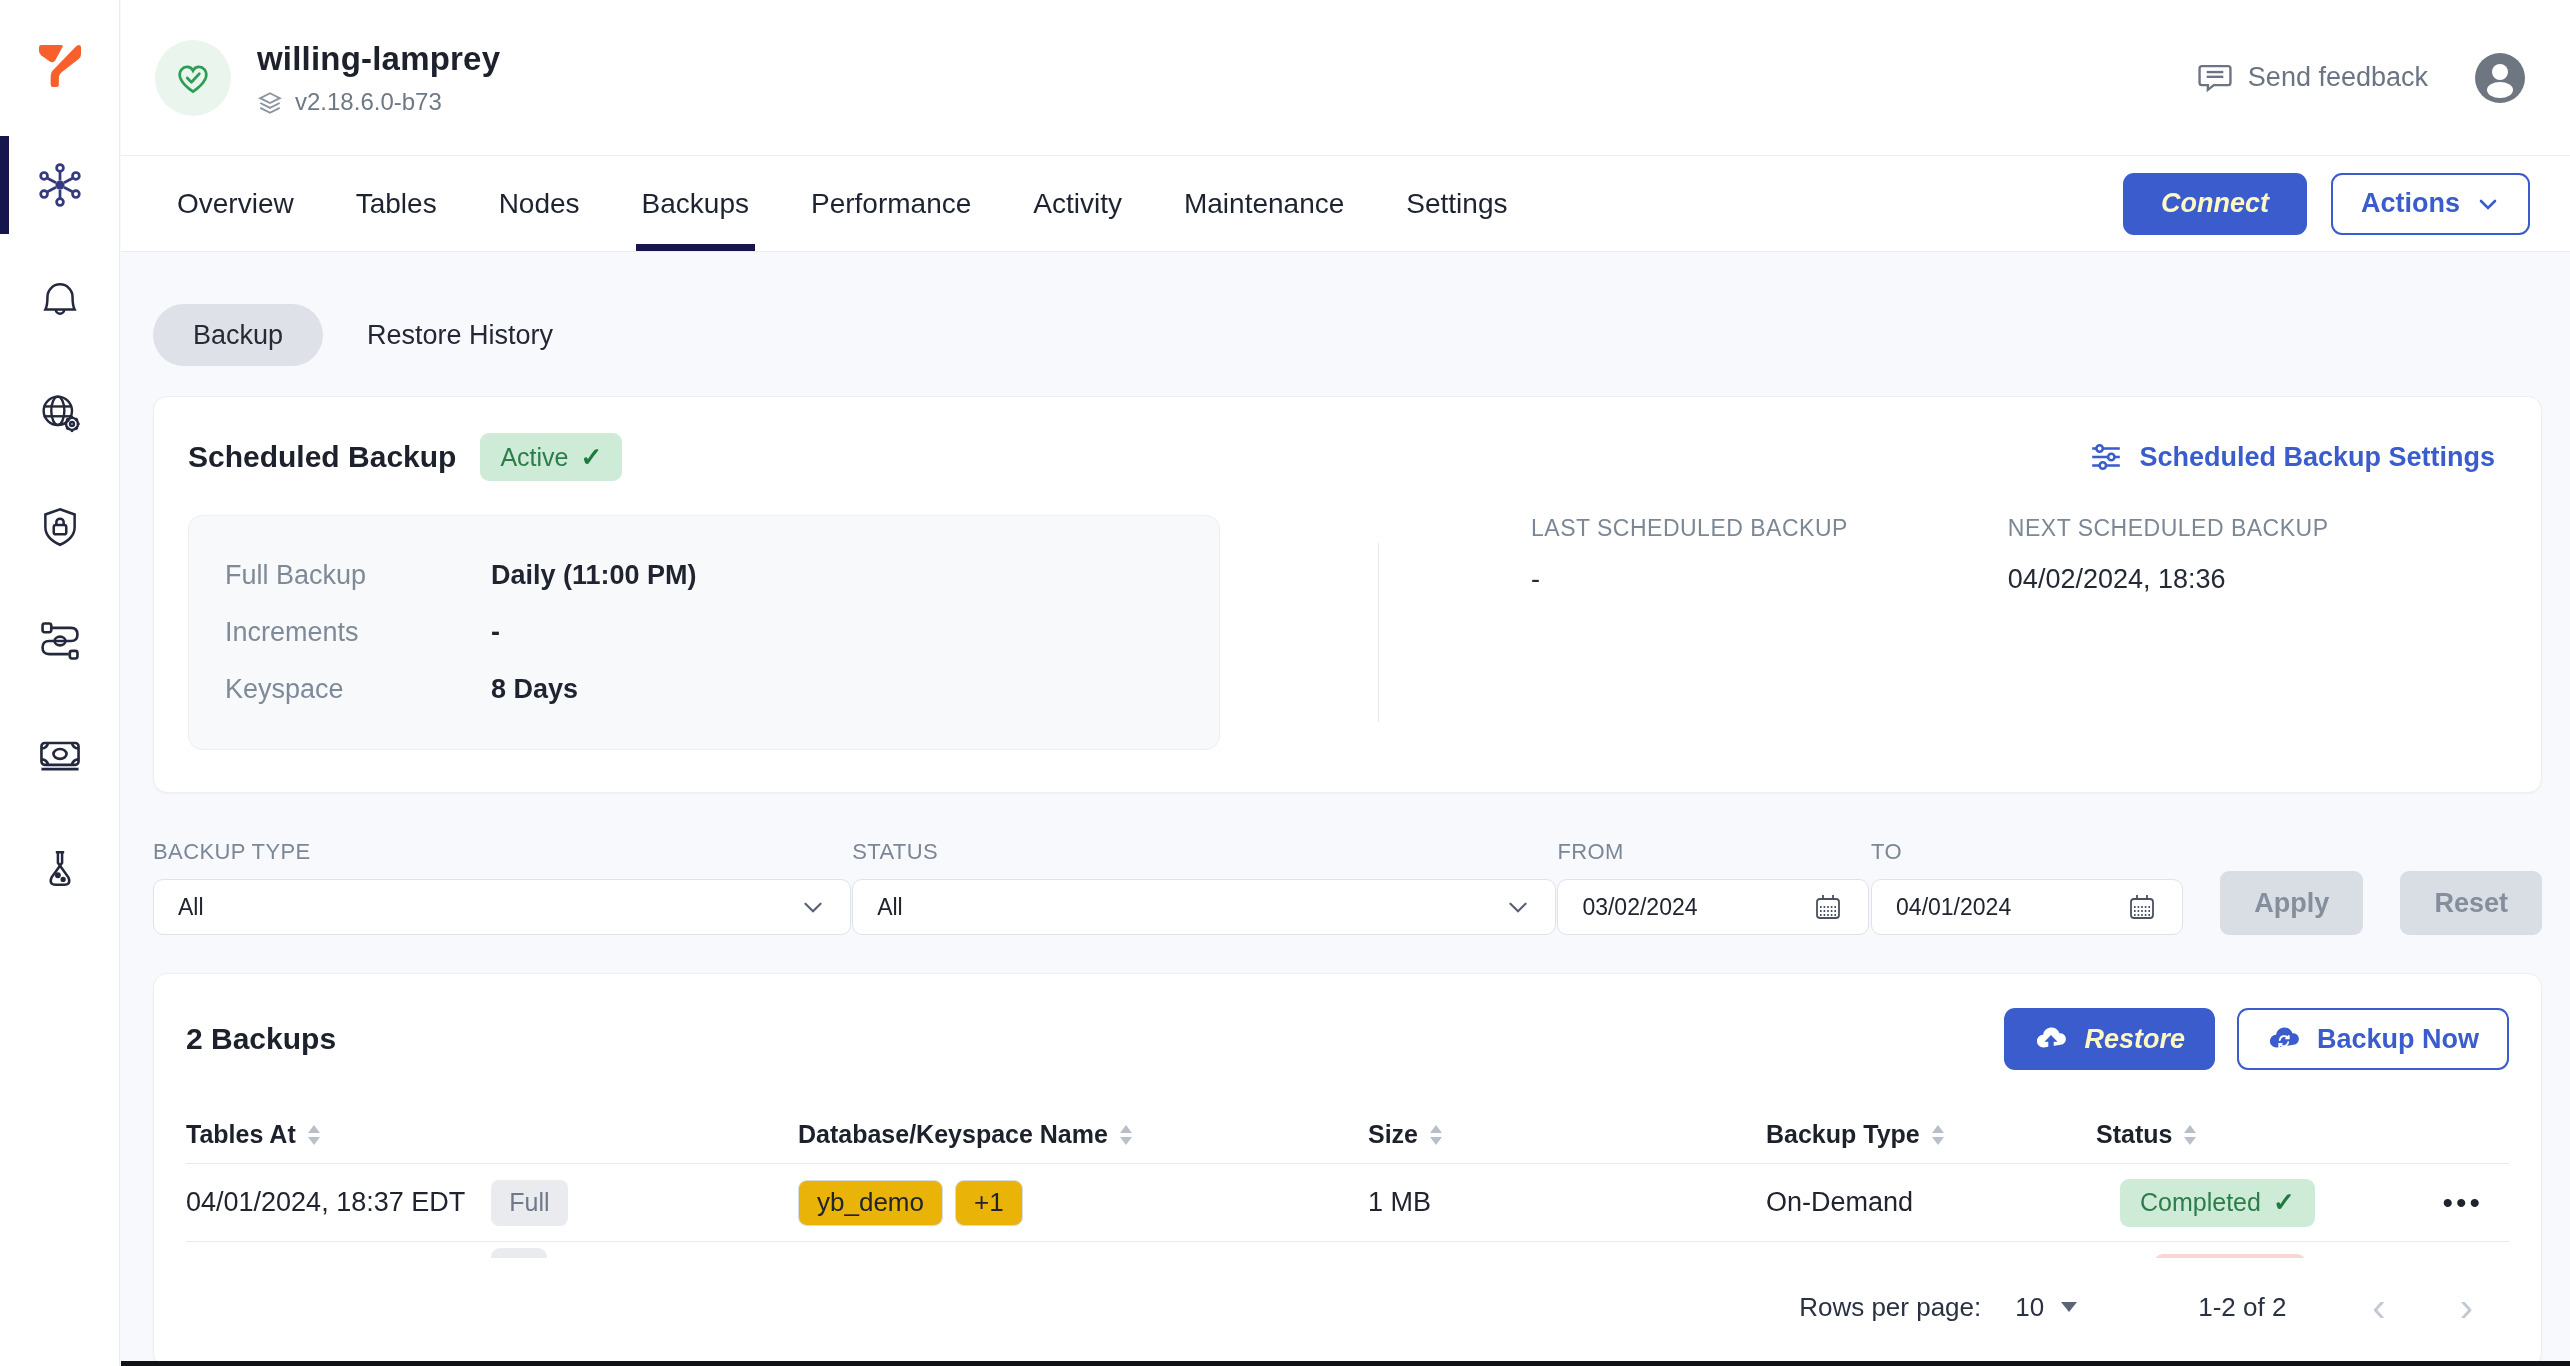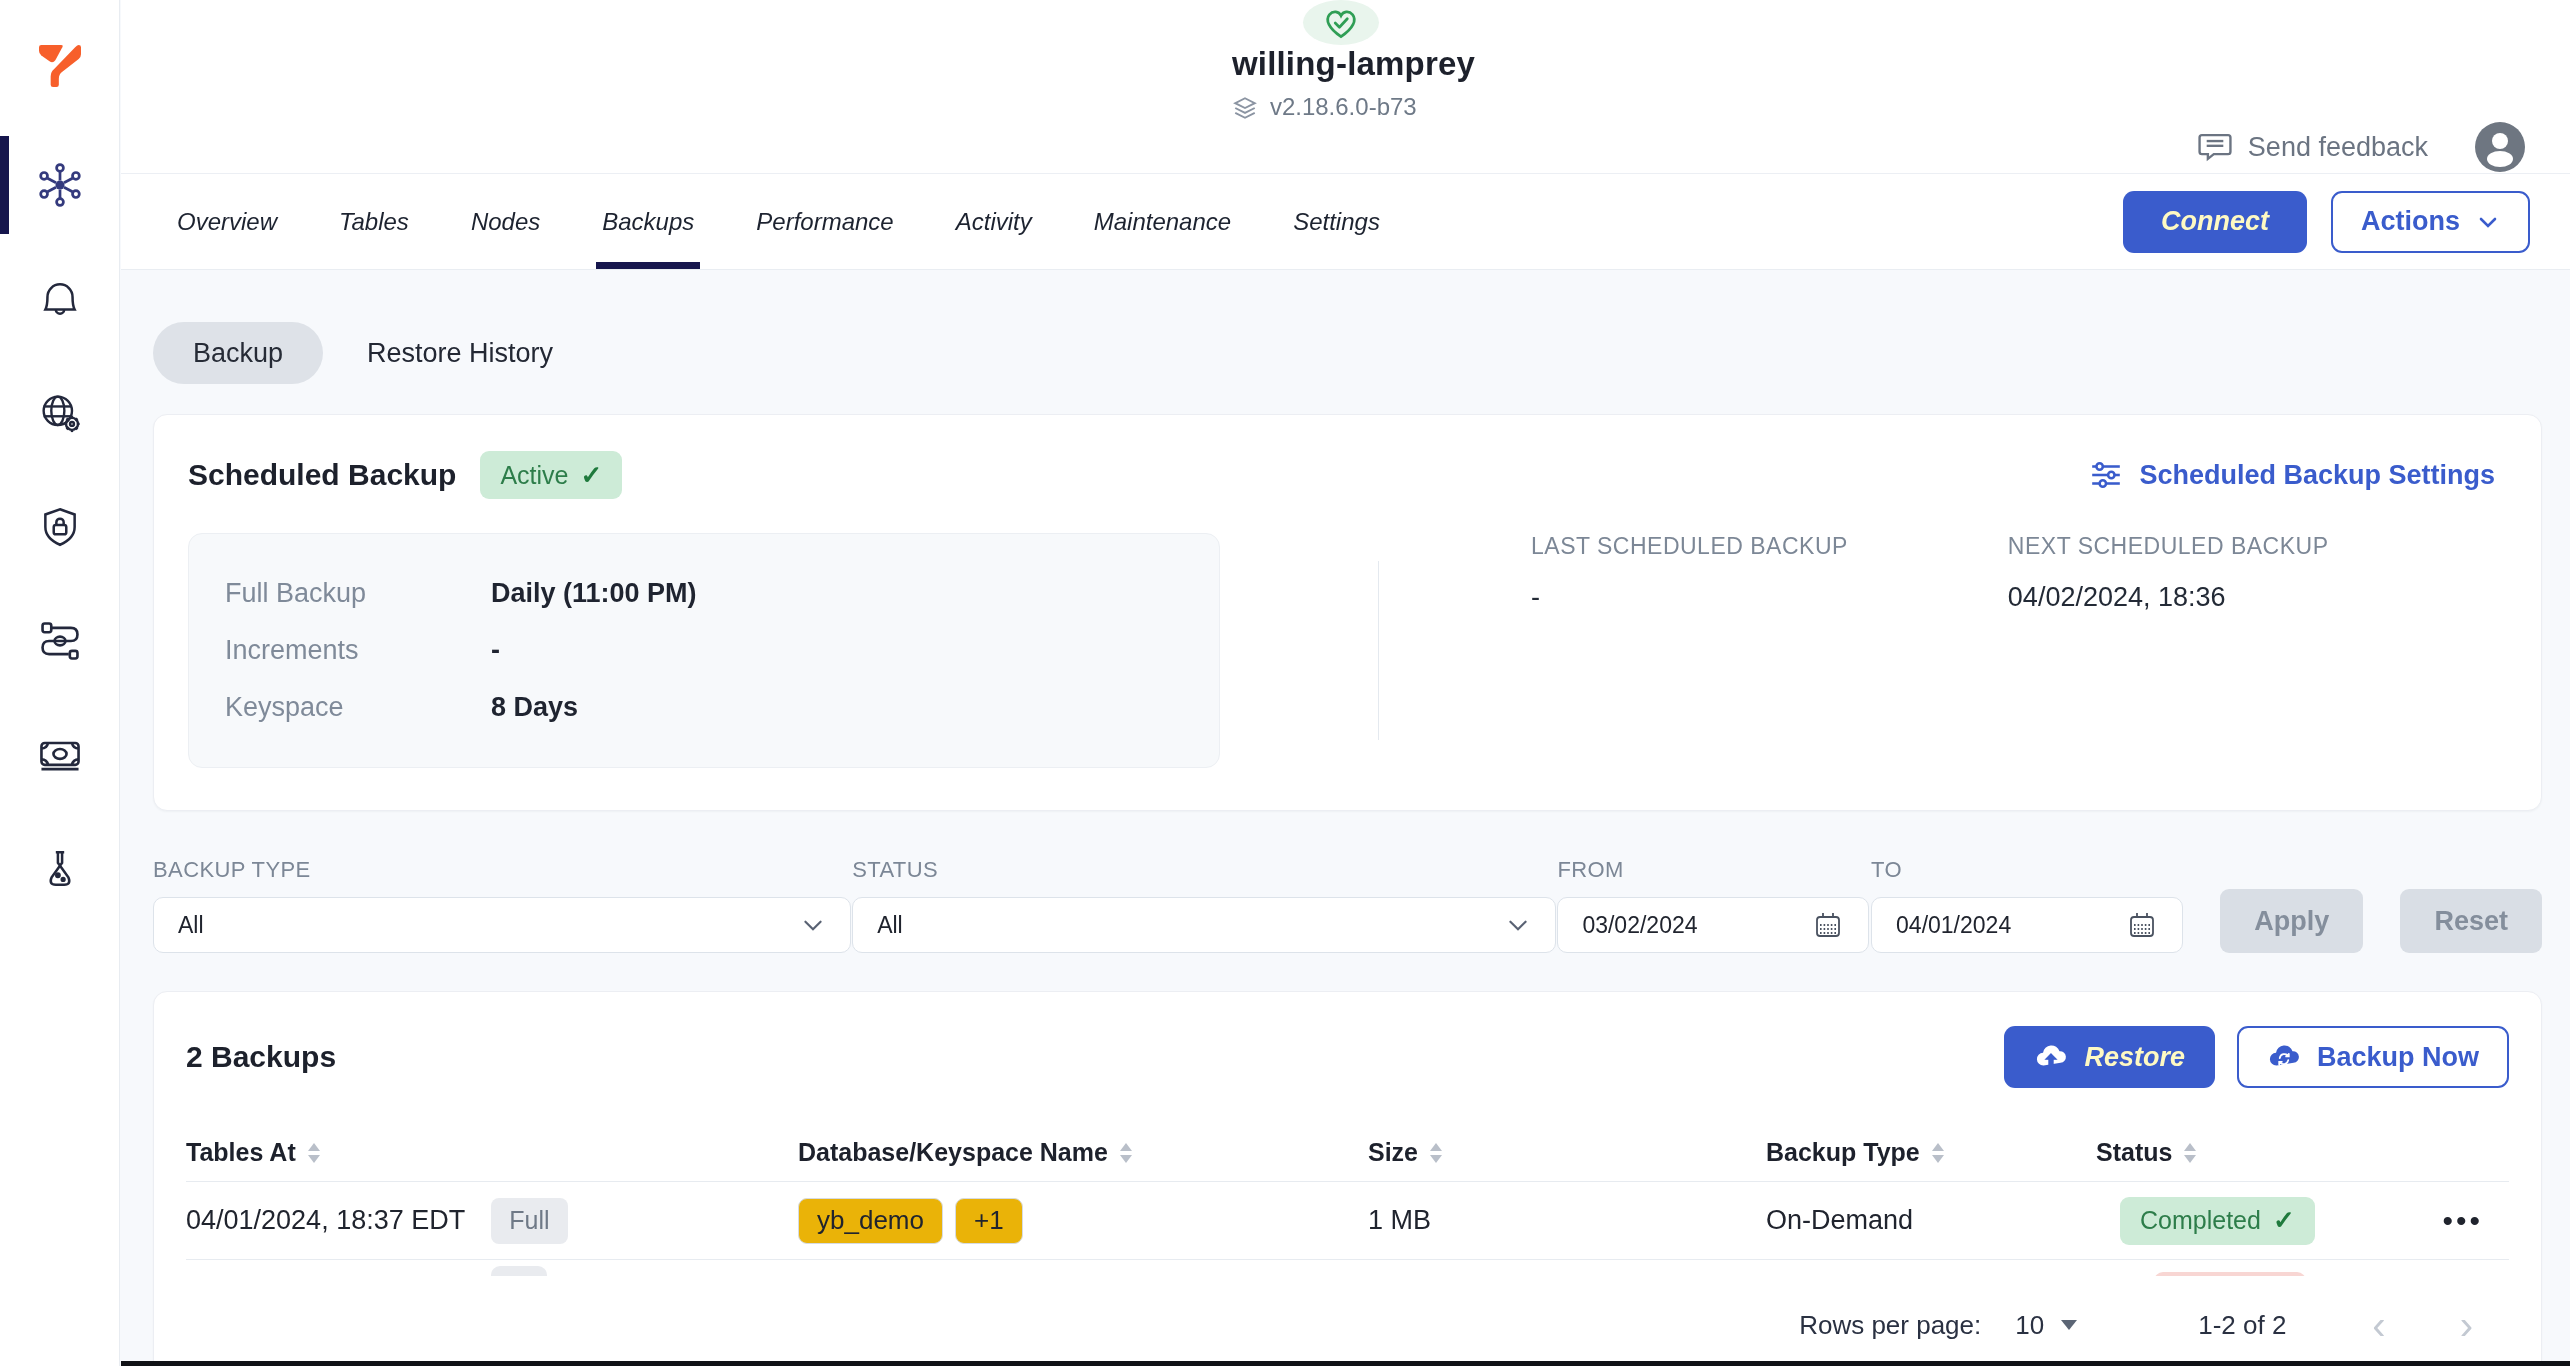--- a/index.html
+++ b/index.html
@@ -13,37 +13,37 @@
   .side-logo { margin-top:28px; height:76px; display:flex; align-items:center; }
   .side-items { margin-top:58px; display:flex; flex-direction:column; gap:68px; align-items:center; }
   .side-item { position:relative; width:120px; height:46px; display:flex; justify-content:center; align-items:center; cursor:pointer; }
   .side-item.active::before { content:""; position:absolute; left:0; top:-26px; width:9px; height:98px; background:#16164d; }
   .side-item svg { stroke:#23283c; }
   .side-item.active svg { stroke:#343a7d; }
 
   
   .main { position:absolute; left:121px; top:0; right:0; }
 
-  .topbar { height:174px; background:#fff; display:flex; align-items:center;
-    padding:0 44px 0 34px; border-bottom:1px solid #eceff4;flex-direction:column; }
+  .topbar { height:156px; background:#fff; display:flex; align-items:center;
+    padding:0 44px 0 34px; border-bottom:1px solid #eceff4; }
   .heart-badge { width:76px; height:76px; border-radius:50%; background:#e9f5ed;
     display:flex; align-items:center; justify-content:center; }
   .title-block { margin-left:26px; }
   .cluster-name { font-size:33px; font-weight:700; color:#1d212c; letter-spacing:.2px; }
   .version-row { margin-top:10px; display:flex; align-items:flex-end; gap:12px;
     color:#6e7987; font-size:24px; }
   .topbar-right { margin-left:auto; display:flex; align-items:center; gap:46px; }
   .feedback { display:flex; align-items:center; gap:14px; color:#6b7482; font-size:27px; cursor:pointer; }
   .avatar { width:52px; height:52px; border-radius:50%; cursor:pointer; }
 
   .tabbar { height:96px; background:#fff; border-bottom:1px solid #e9edf2;
     display:flex; align-items:stretch; padding:0 40px 0 56px; }
   .tabs { display:flex; gap:62px; }
-  .tab { display:flex; align-items:center; font-size:24px; color:#1d2330;
-    position:relative; cursor:pointer; white-space:nowrap;font-style:italic; }
+  .tab { display:flex; align-items:center; font-size:28px; color:#1d2330;
+    position:relative; cursor:pointer; white-space:nowrap; }
   .tab.active { font-weight:500; }
   .tab.active::after { content:""; position:absolute; left:-6px; right:-6px; bottom:0;
     height:7px; background:#16164d; }
   .tabbar-actions { margin-left:auto; display:flex; align-items:center; gap:24px; }
   .btn { border-radius:11px; font-size:27px; font-weight:700; cursor:pointer;
     display:flex; align-items:center; justify-content:center; border:none; }
   .btn-primary { background:#3a5ccc; color:#fef9c3; height:62px; padding:0 38px;font-style:italic; }
   .btn-outline { background:#fff; color:#3a5ccc; height:62px; padding:0 28px;
     border:2px solid #3a5ccc; gap:16px; }
 

